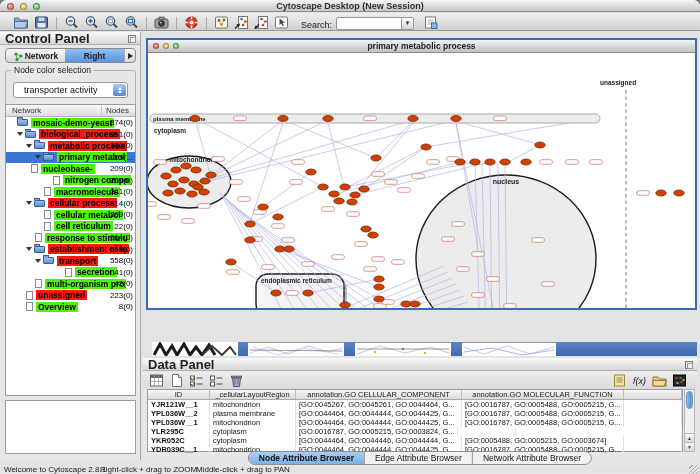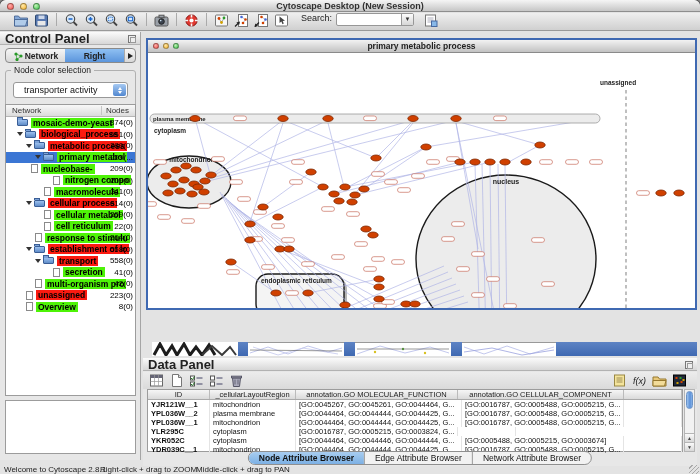--- a/index.html
+++ b/index.html
@@ -16,21 +16,21 @@
   .lights{position:absolute;left:7px;top:2.5px;display:flex;gap:6px;}
   .light{width:7px;height:7px;border-radius:50%;border:0.5px solid rgba(0,0,0,.35);}
   .l-red{background:radial-gradient(circle at 35% 30%,#ffb2ae,#f2544e);}
   .l-yel{background:radial-gradient(circle at 35% 30%,#ffe9a8,#f5b32e);}
   .l-grn{background:radial-gradient(circle at 35% 30%,#c4f5b8,#38c14a);}
   .wtitle{text-align:center;font-size:9px;font-weight:bold;color:#303030;line-height:12px;}
 
   
   .toolbar{position:absolute;top:13px;left:0;right:0;height:18px;
     background:linear-gradient(#efefef,#d0d0d0);border-bottom:1px solid #999;
-    display:flex;align-items:flex-start;padding-left:13px;}
+    display:flex;align-items:flex-end;padding-left:13px;}
   .tbgroup{display:flex;align-items:center;}
   .tbicon{width:17px;height:15px;margin-right:3px;cursor:default;}
   .tbsep{width:1px;height:13px;background:#aaa;margin:0 6px 0 3px;}
   .search-label{font-size:9px;color:#222;margin:0 4px 0 8px;}
   .search-combo{width:78px;height:13px;background:#fff;border:1px solid #979797;border-radius:2px;position:relative;}
   .search-combo .dd{position:absolute;right:0;top:0;bottom:0;width:12px;border-left:1px solid #979797;
     background:linear-gradient(#fdfdfd,#d6d6d6);font-size:6px;text-align:center;line-height:11px;color:#333;}
   .search-input{position:absolute;left:2px;top:0;right:13px;bottom:0;border:none;outline:none;
     font-size:8px;background:transparent;padding:0;}
 
@@ -374,21 +374,21 @@
             <span class="tfold"></span>
             <span class="tchip" style="background: rgb(251, 26, 16);">establishment of lo</span>
             <span class="tnum">558(0)</span>
           </div>
           <div class="trow" style="padding-left: 29px;">
             <span class="tarr"></span>
             <span class="tfold"></span>
             <span class="tchip" style="background: rgb(251, 26, 16);">transport</span>
             <span class="tnum">558(0)</span>
           </div>
-          <div class="trow" style="padding-left: 38px;">
+          <div class="trow" style="padding-left: 50px;">
             <span class="tsp"></span>
             <span class="tleaf"></span>
             <span class="tchip" style="background: rgb(78, 243, 7);">secretion</span>
             <span class="tnum">41(0)</span>
           </div>
           <div class="trow" style="padding-left: 20px;">
             <span class="tsp"></span>
             <span class="tleaf"></span>
             <span class="tchip" style="background: rgb(78, 243, 7);">multi-organism pro</span>
             <span class="tnum">42(0)</span>
@@ -699,22 +699,22 @@
             <rect x="11" y="6" width="2" height="2" fill="#d0a000"></rect>
             <rect x="5" y="9" width="2" height="2" fill="#d0a000"></rect>
             <rect x="9" y="8" width="2" height="2" fill="#d04000"></rect>
           </svg>
         </span>
       </div>
     <div class="dtable">
       <div class="dthead" id="dt-head">
           <div style="width: 62px;">ID</div>
           <div style="width: 86px;">_cellularLayoutRegion</div>
+          <div style="width: 166px;">annotation.GO CELLULAR_COMPONENT</div>
           <div style="width: 162px;">annotation.GO MOLECULAR_FUNCTION</div>
-          <div style="width: 166px;">annotation.GO CELLULAR_COMPONENT</div>
           <div style="width: 58px;"></div>
         </div>
       <div id="dt-rows">
           <div class="dtrow">
             <div style="width: 62px;">YJR121W__1</div>
             <div style="width: 86px;">mitochondrion</div>
             <div style="width: 166px;">[GO:0045267, GO:0045261, GO:0044464, G...</div>
             <div style="width: 162px;">[GO:0016787, GO:0005488, GO:0005215, G...</div>
             <div style="width: 58px;"></div>
           </div>

